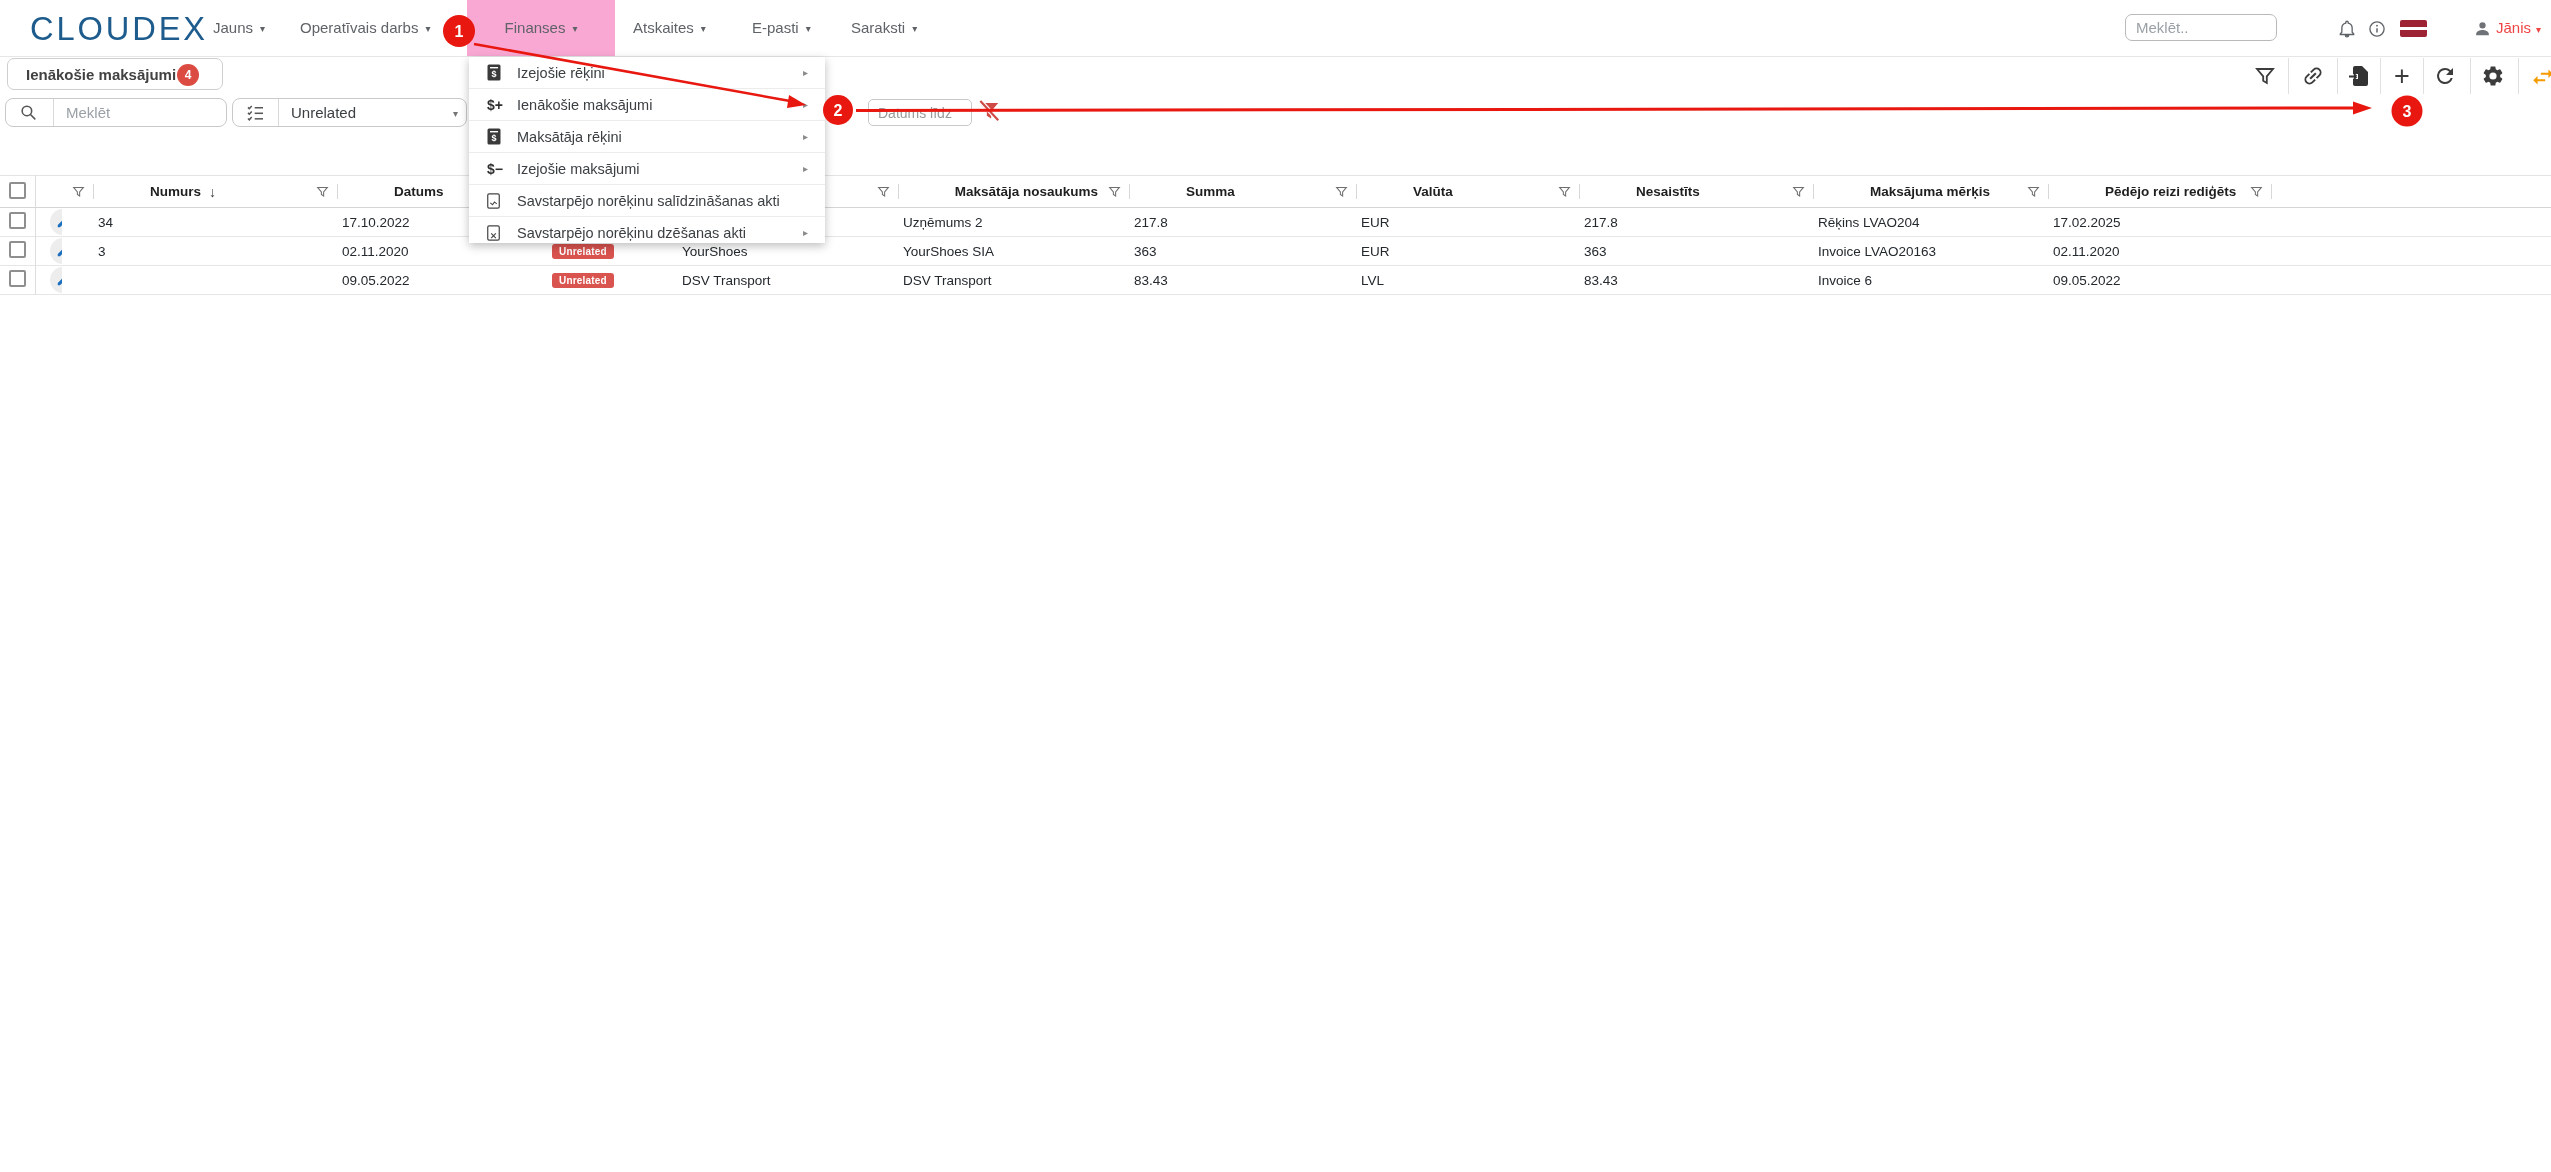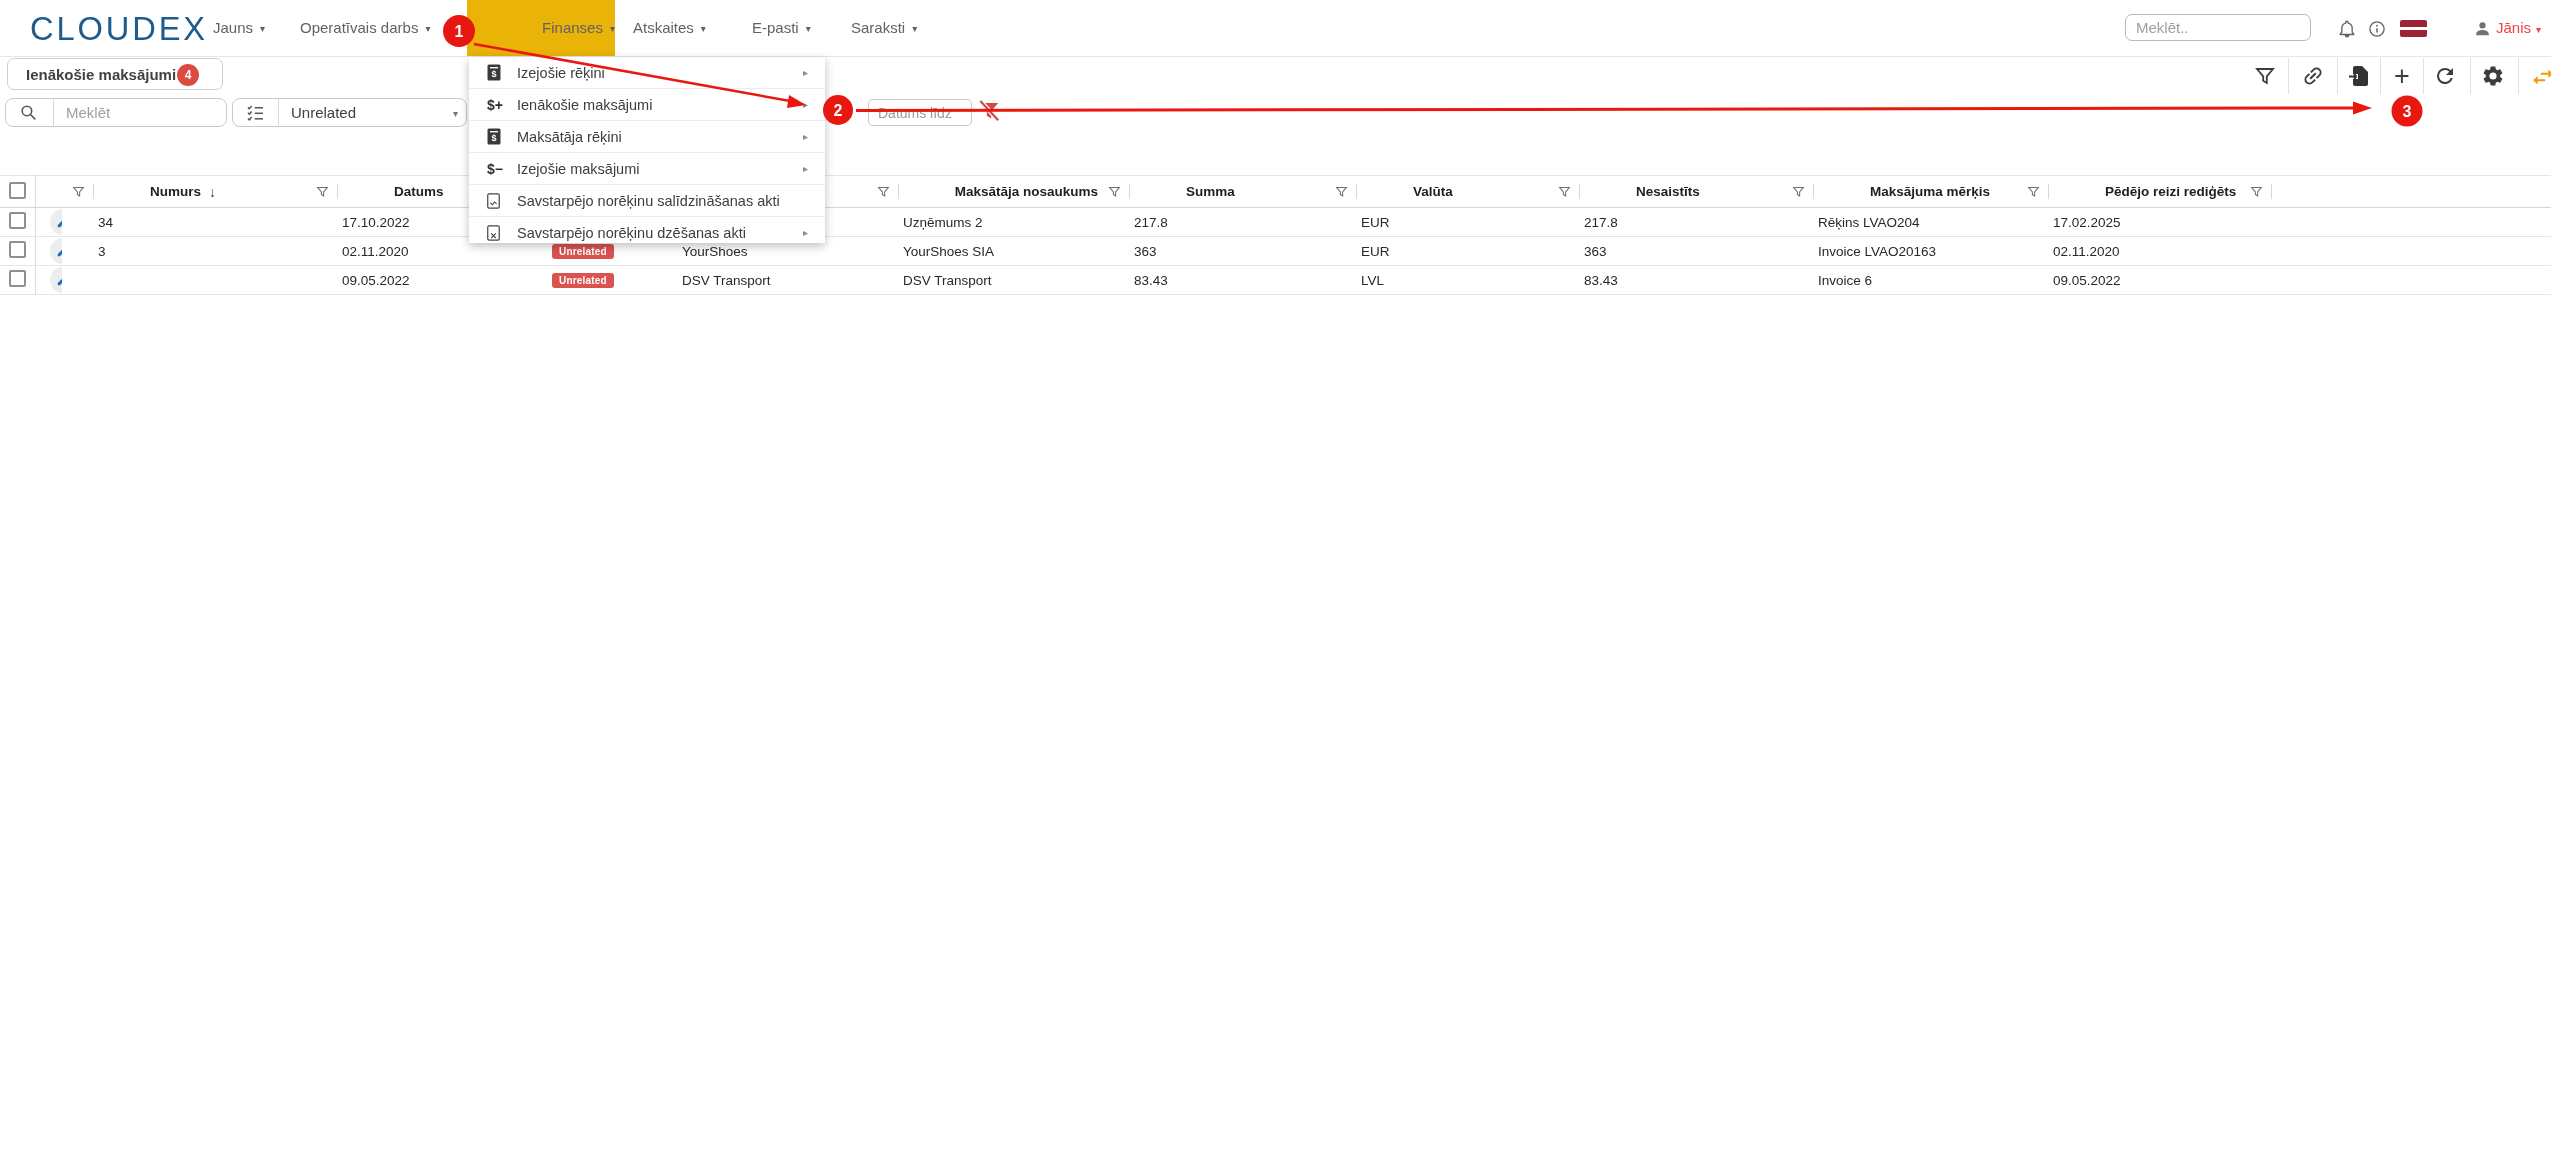--- a/index.html
+++ b/index.html
@@ -8,22 +8,22 @@
   svg{display:block;}
 
   
   .navbar{position:absolute;left:0;top:0;width:2551px;height:56px;background:#fff;
           border-bottom:1px solid #e6e6e6;z-index:20;}
   .logo{position:absolute;left:30px;top:9px;font-size:34px;letter-spacing:3px;color:#1d5c8d;
         font-weight:400;transform:scaleX(.96);transform-origin:left;}
   .nav-item{position:absolute;top:0;height:56px;line-height:56px;font-size:15px;color:#5f6368;
             white-space:nowrap;cursor:pointer;}
   .nav-item .caret{display:inline-block;margin-left:7px;font-size:10px;color:#5f6368;vertical-align:1px;}
-  .nav-item.active{background:#eab308;text-align:right;}
-  .top-search{position:absolute;left:2125px;top:14px;width:186px;height:27px;border:1px solid #b9b9b9;
+  .nav-item.active{background:#f9a8d4;text-align:center;}
+  .top-search{position:absolute;left:2125px;top:14px;width:152px;height:27px;border:1px solid #b9b9b9;
               border-radius:7px;padding:0 10px;font-size:15px;color:#444;outline:none;
               font-family:"Liberation Sans",sans-serif;box-sizing:border-box;}
   .top-search::placeholder{color:#9aa0a6;}
   .nav-icon{position:absolute;top:19px;width:20px;height:20px;cursor:pointer;}
   .flag{position:absolute;left:2400px;top:20px;width:27px;height:17px;border-radius:2px;
         background:linear-gradient(180deg,#9d2234 0 40%,#fff 40% 60%,#9d2234 60% 100%);cursor:pointer;}
   .user{position:absolute;left:2473px;top:0;height:56px;line-height:56px;font-size:15px;color:#ef4444;
         cursor:pointer;white-space:nowrap;}
   .user svg{display:inline-block;vertical-align:-5px;margin-right:4px;}
   .user .caret{font-size:10px;margin-left:5px;}

